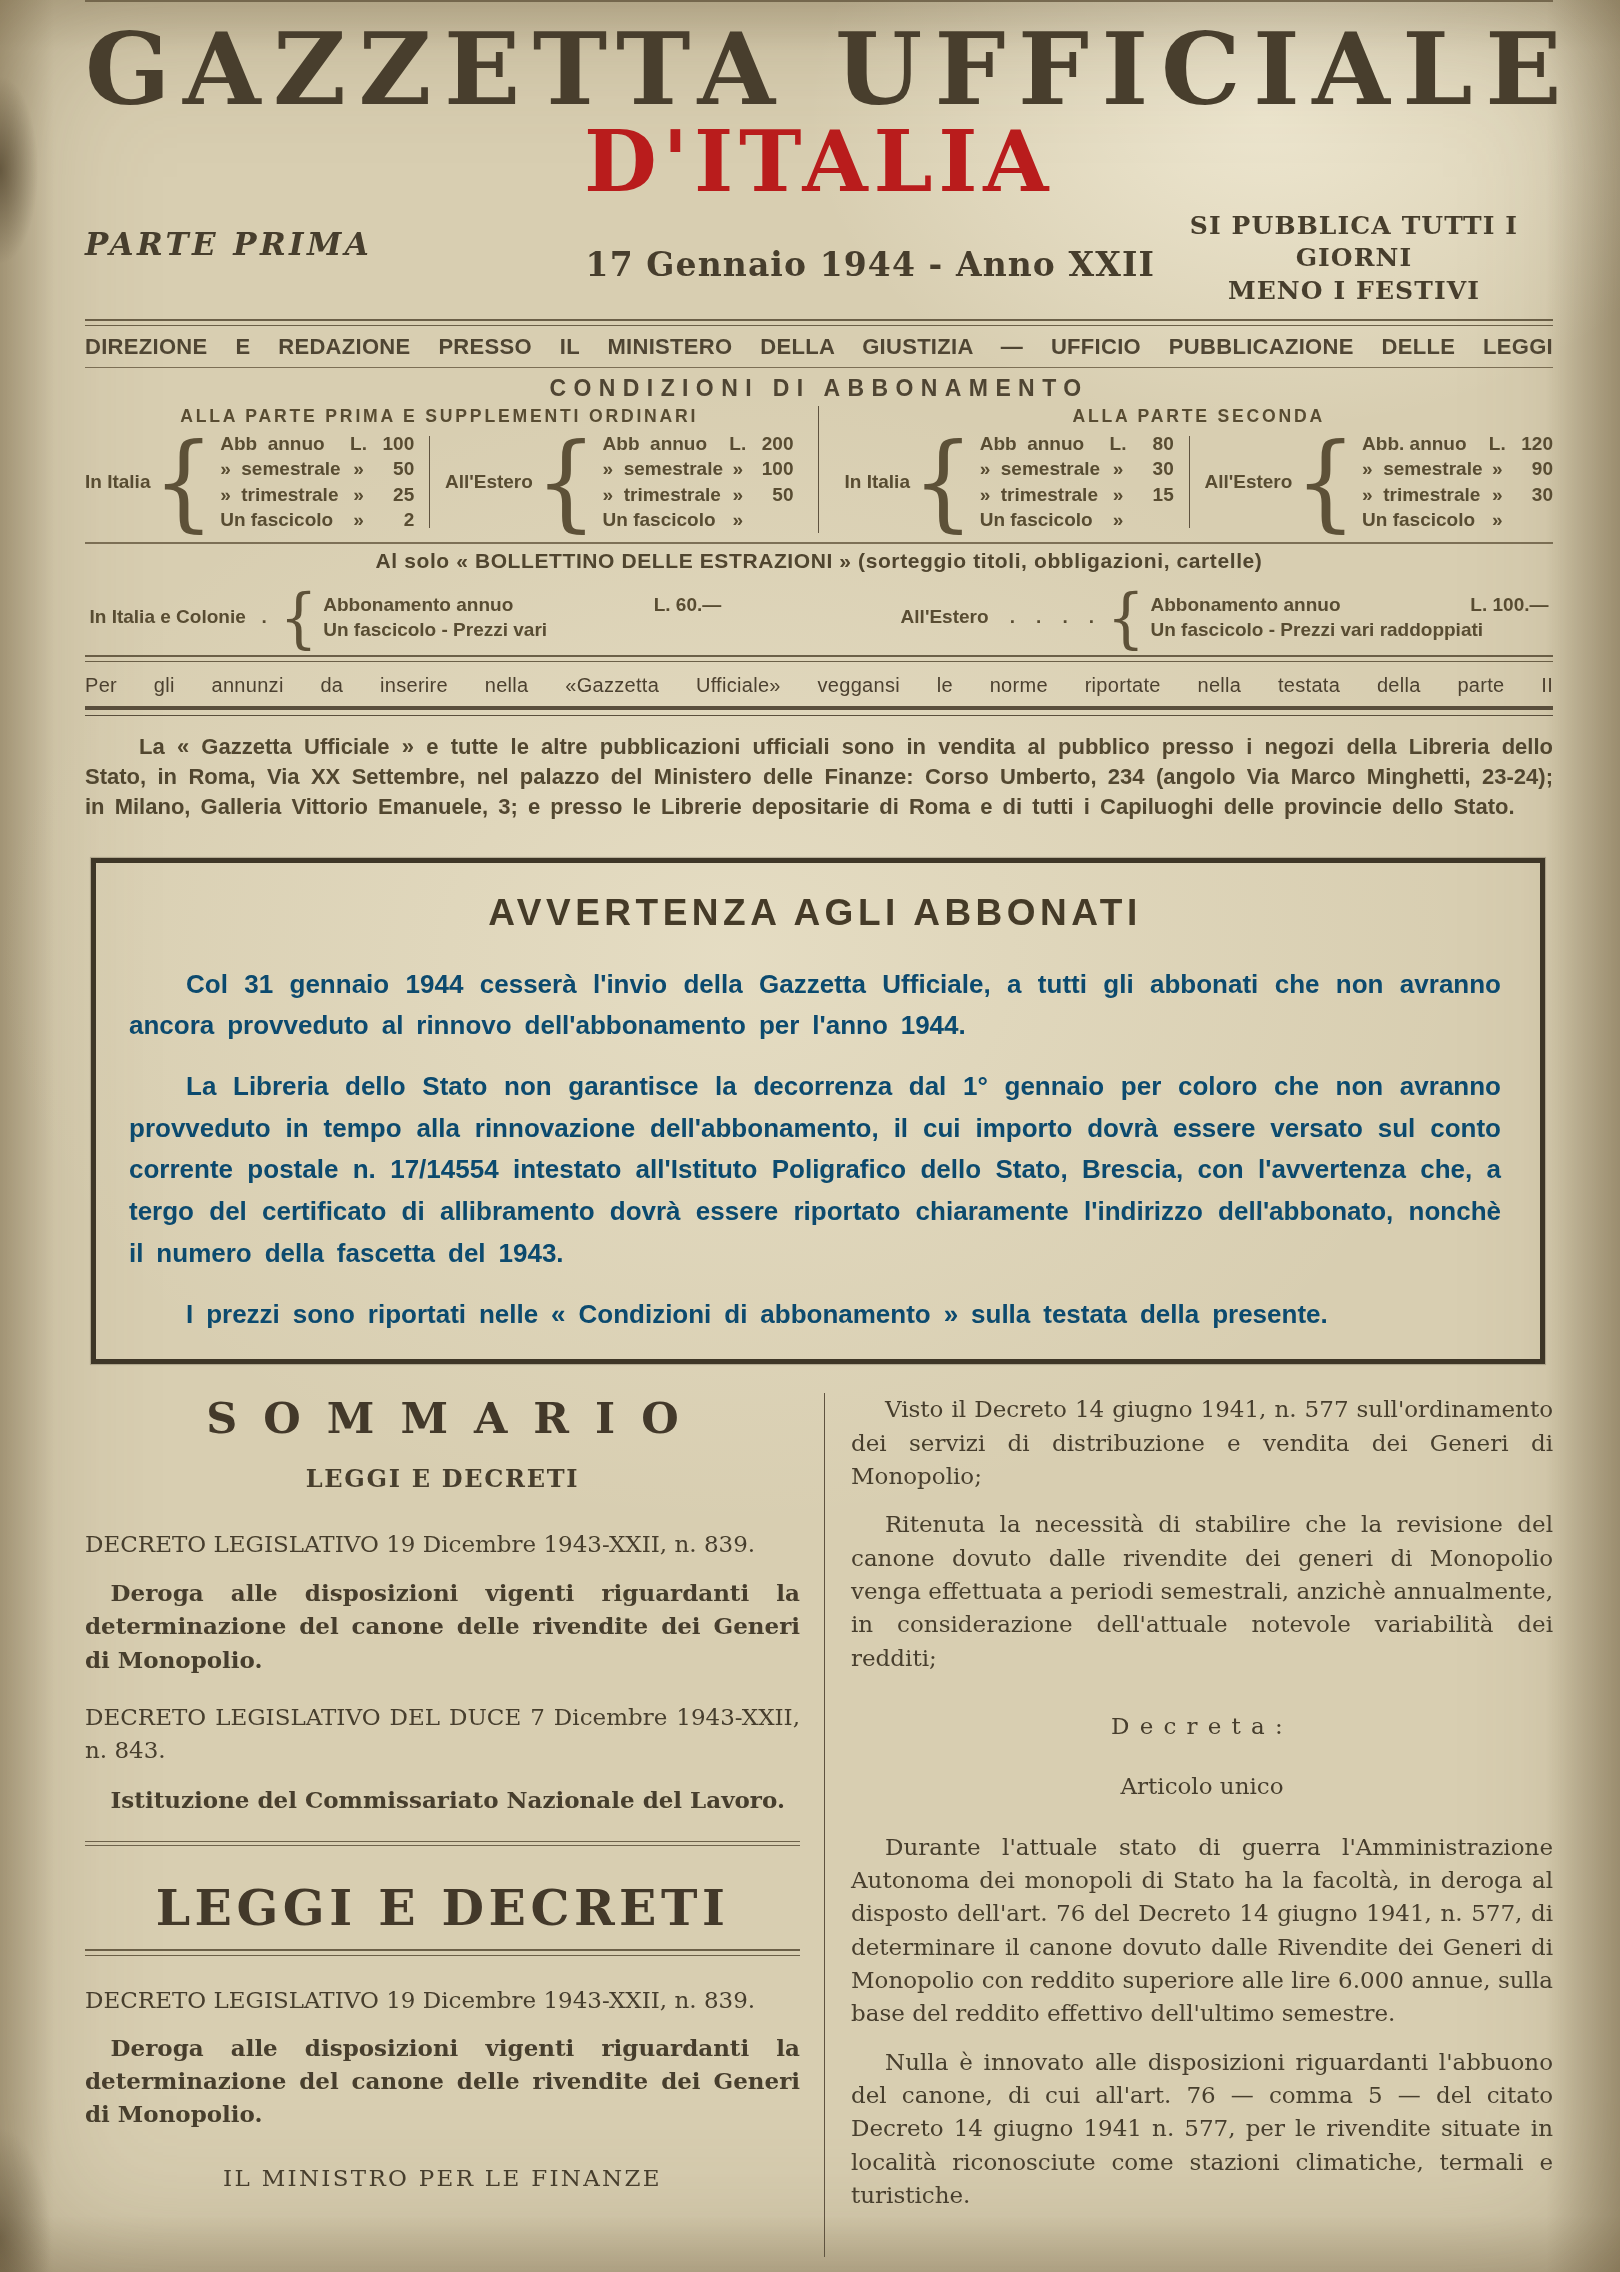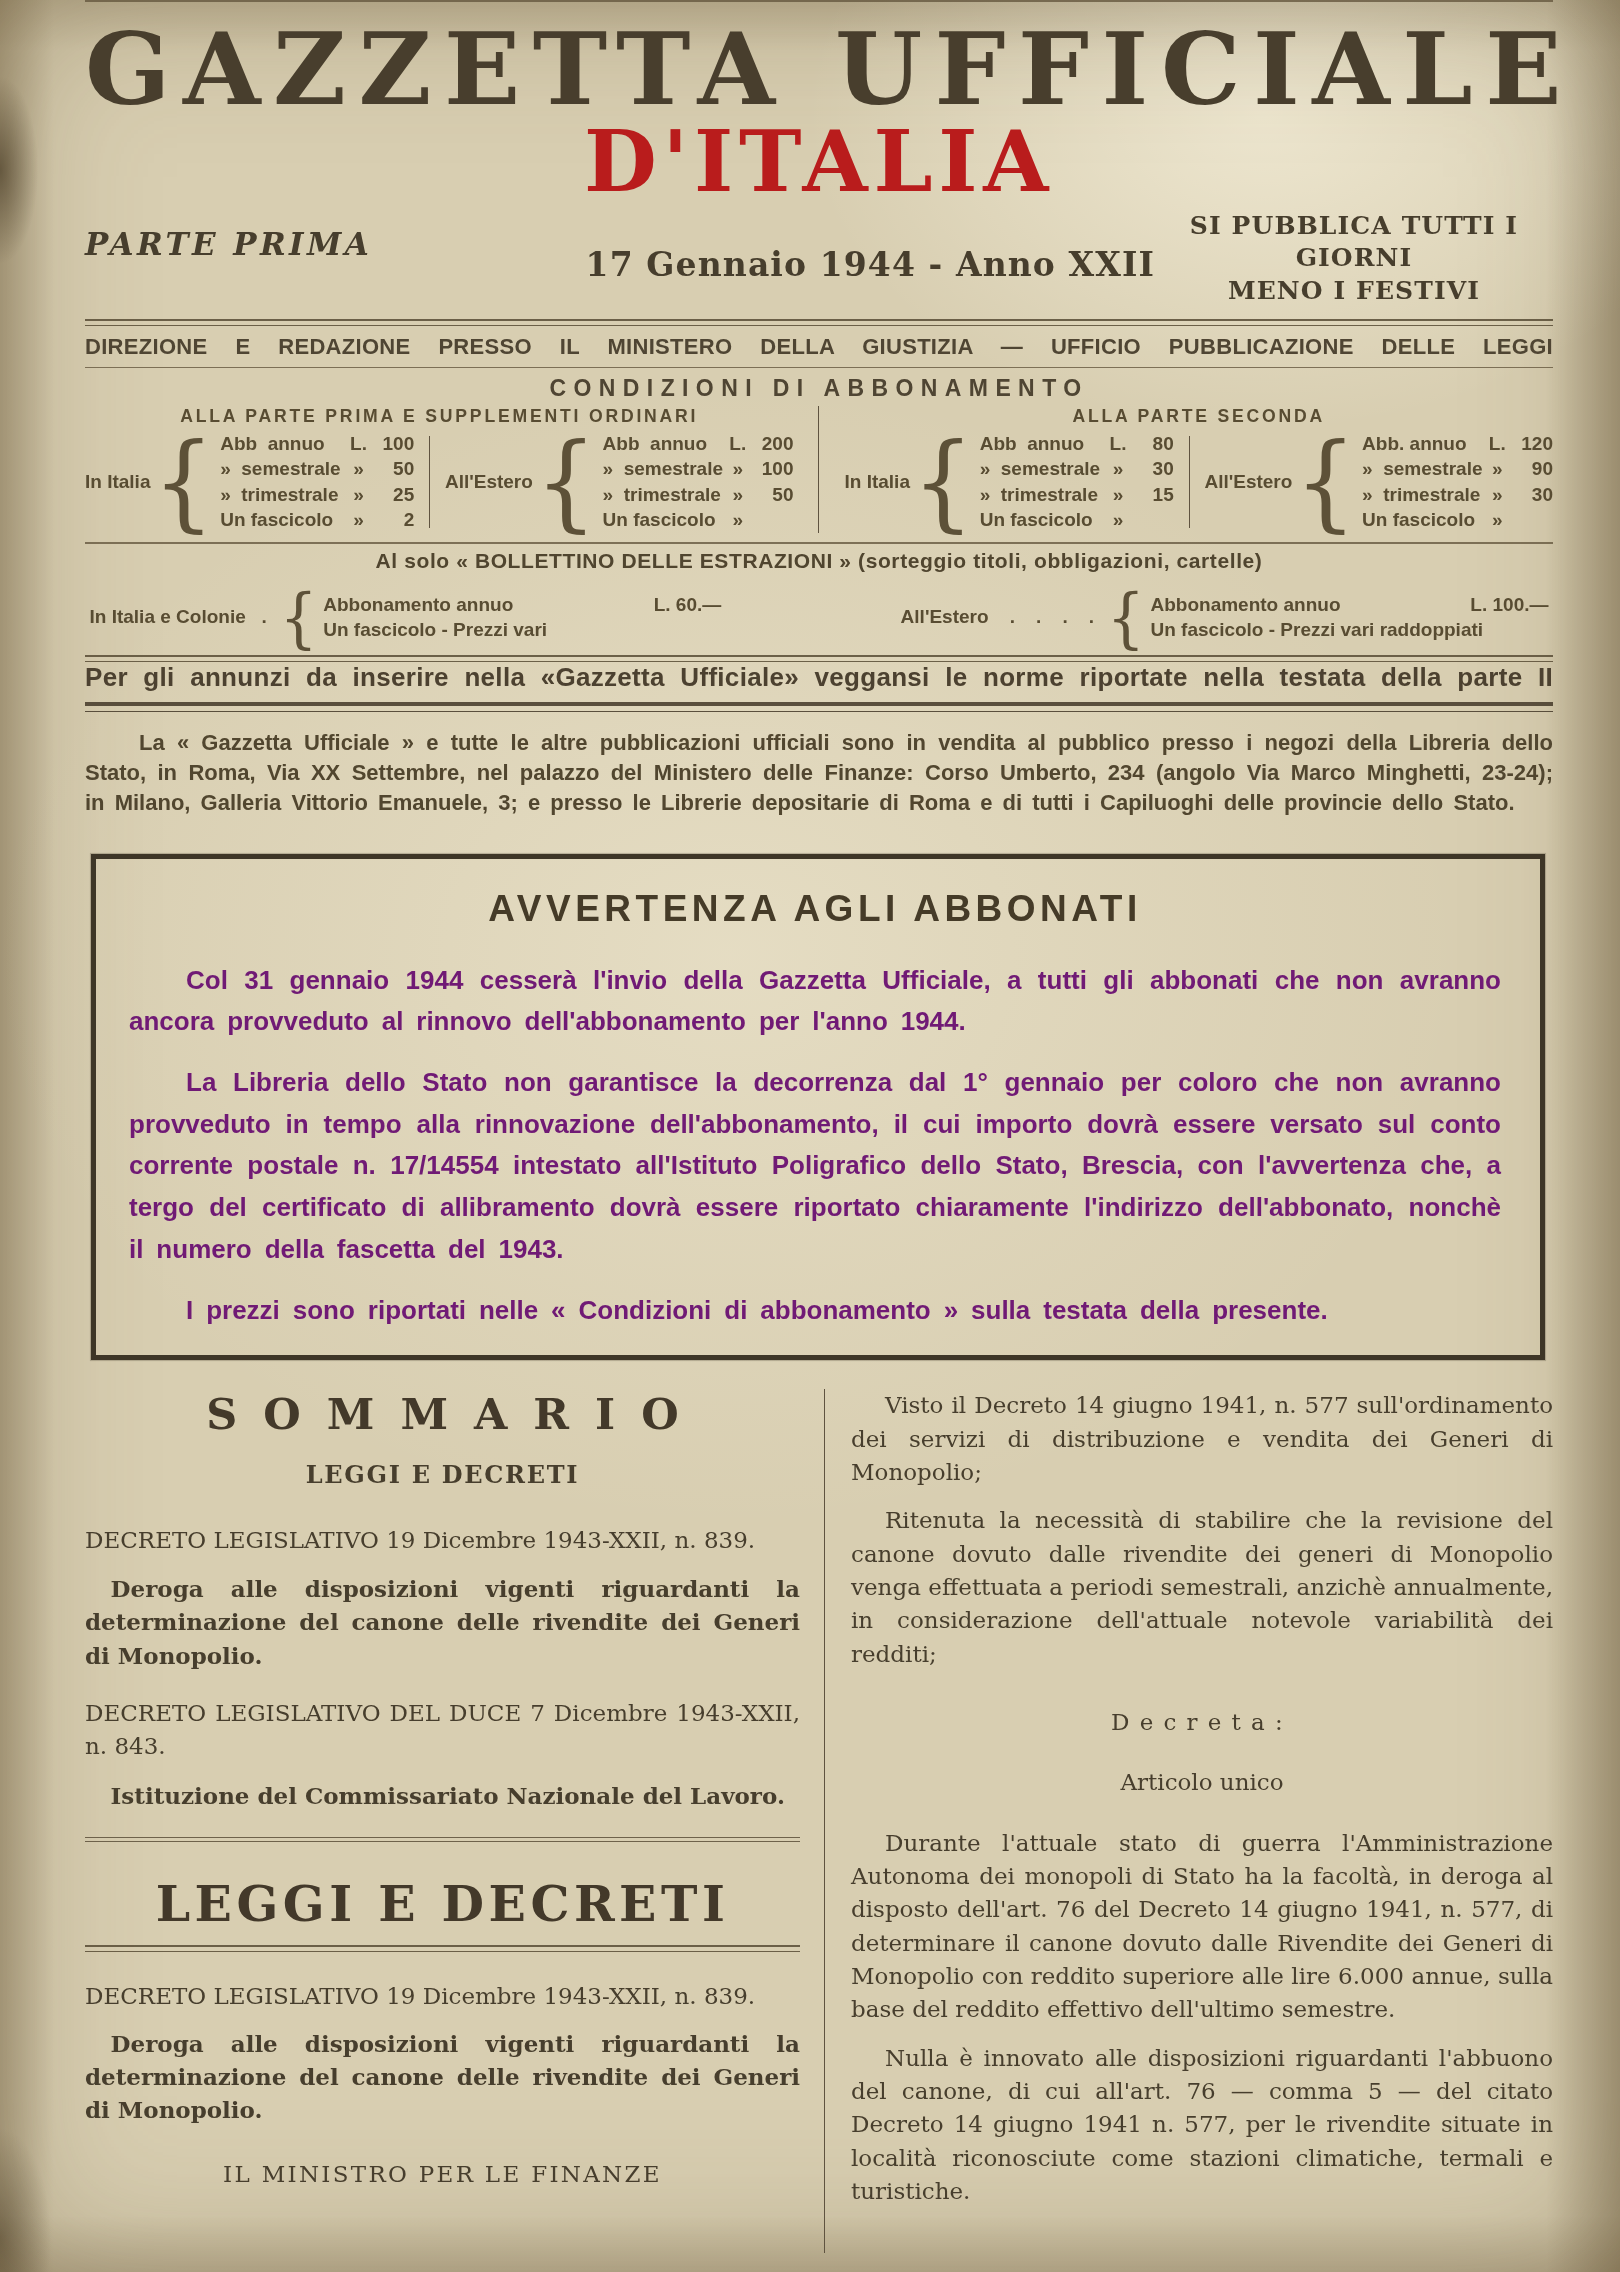--- a/index.html
+++ b/index.html
@@ -78,33 +78,33 @@
   .boll-line{margin-top:5.7px;text-align:center;font-weight:bold;font-size:21px;
     color:#50452f;letter-spacing:0.6px;}
   .boll-details{display:flex;justify-content:space-between;margin-top:14px;
     padding:0 4.5px;font-weight:bold;font-size:19px;color:#584c32;}
   .boll-group{display:flex;align-items:center;}
   .boll-label{white-space:pre;margin-right:12.5px;}
   .boll-rows{width:398px;line-height:1.35;}
   .boll-row1{display:flex;justify-content:space-between;}
   .boll-details + .rule-heavy{margin-top:8px;}
 
-  .annunzi{margin-top:0;font-weight:bold;font-size:26px;color:#4c4130;
+  .annunzi{margin-top:12px;font-weight:normal;font-size:20px;color:#4c4130;
     word-spacing:5.7px;letter-spacing:0.3px;text-align:justify;text-align-last:justify;}
   .annunzi + .rule-heavy2{margin-top:9px;}
 
   .vendita{margin-top:16px;font-weight:bold;font-size:22px;line-height:1.38;
     color:#51462f;text-align:justify;text-indent:54px;word-spacing:4px;}
 
   
   .box{margin:35px 8px 0 6px;border:5.1px solid #3e3627;padding:17px 39px 4.5px 33px;
     box-shadow:0 0 0 1.1px rgba(62,54,39,.25);}
   .box-title{text-align:center;font-weight:bold;font-size:37px;letter-spacing:4.5px;
     color:#453b28;margin:12.5px 0 29.5px;}
-  .box p{font-weight:bold;font-size:26px;line-height:1.6;color:#701a75;
+  .box p{font-weight:bold;font-size:26px;line-height:1.6;color:#0c4a6e;
     text-align:justify;text-indent:57px;word-spacing:5.7px;margin:0 0 19.3px;}
 
   
   .columns{display:flex;margin-top:29.5px;min-height:864px;}
   .col-left{width:715px;padding-right:24px;border-right:1.7px solid #5f5340;}
   .col-right{flex:1;padding-left:26px;}
   .columns p{font-size:23px;line-height:1.45;text-align:justify;margin:0 0 14.8px;}
   .indent{text-indent:34px;}
 
   .sommario-title{text-align:center;font-weight:bold;font-size:43px;letter-spacing:26px;

